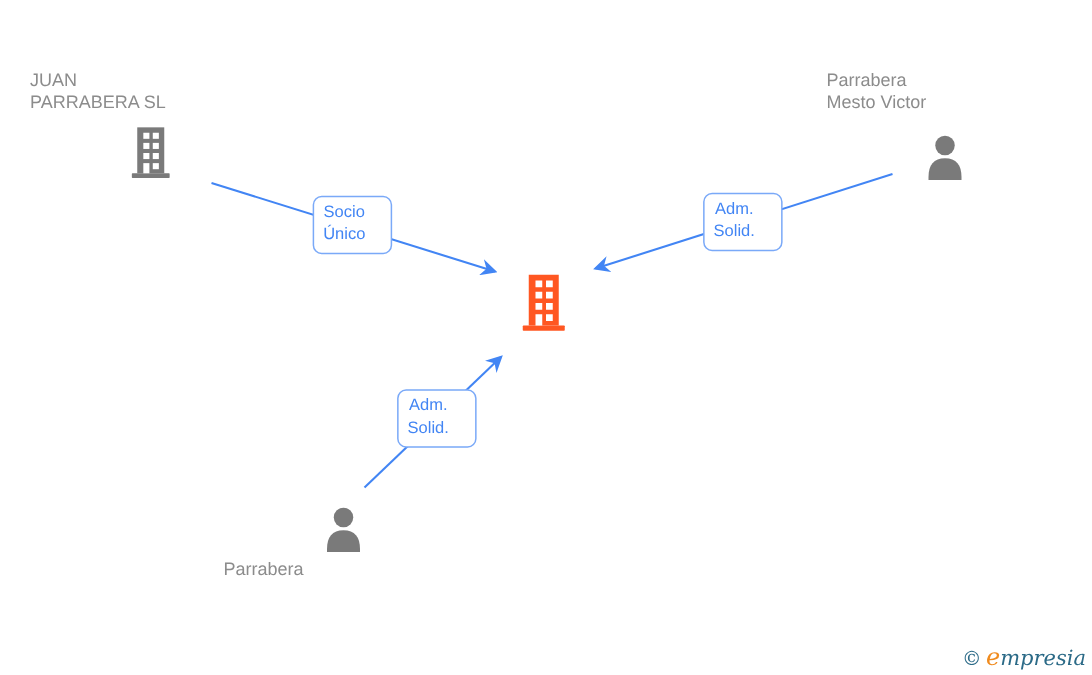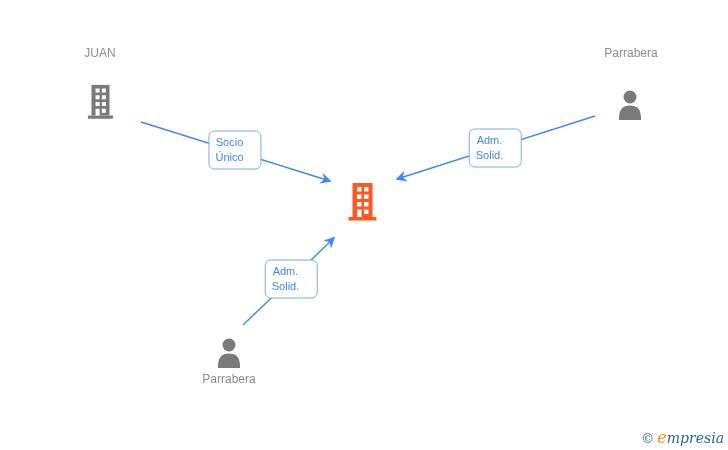--- a/index.html
+++ b/index.html
@@ -11,21 +11,21 @@
     --icon-highlight:#ff5722;
     --logo-teal:#2b6a87;
     --logo-orange:#f08b1e;
   }
   *{margin:0;padding:0;box-sizing:border-box;}
   html,body{width:728px;height:450px;background:#ffffff;overflow:hidden;}
   body{font-family:"Liberation Sans", sans-serif;position:relative;}
   .stage{position:absolute;left:0;top:0;width:728px;height:450px;}
   .arrow-layer{position:absolute;left:0;top:0;width:728px;height:450px;}
   .entity-label{
-    position:absolute;width:160px;text-align:center;
+    position:absolute;width:160px;
     color:var(--entity-text);font-size:12px;line-height:15px;
   }
   .entity-label.bold{font-weight:bold;letter-spacing:.2px;}
   .icon{position:absolute;display:block;}
   .rel-label{
     position:absolute;transform:translate(-50%,-50%);
     min-width:44px;padding:3px 17px 4px 6px;
     background:#ffffff;border:1.5px solid var(--label-border);
     border-radius:6px;text-align:center;
     color:var(--label-text);font-size:11px;line-height:15px;
@@ -51,40 +51,42 @@
         <path d="M0,0 L10,5 L0,10 L3.2,5 Z" fill="#4285f4"></path>
       </marker>
     </defs>
     <line x1="141" y1="122" x2="330" y2="181" stroke="#4285f4" stroke-width="1.4" marker-end="url(#arrowhead)"></line>
     <line x1="595" y1="116" x2="397" y2="179" stroke="#4285f4" stroke-width="1.4" marker-end="url(#arrowhead)"></line>
     <line x1="243" y1="325" x2="334" y2="238" stroke="#4285f4" stroke-width="1.4" marker-end="url(#arrowhead)"></line>
   </svg>
 
   <div class="entity-label" style="left:20px;top:46px;">
     <div>JUAN</div>
+    <div>PARRABERA SL</div>
   </div>
   <svg class="icon" style="left:87px;top:83px;" width="27" height="38" viewBox="0 0 30 38">
     <g fill="#7a7a7a">
       <rect x="1" y="34" width="28" height="3.5" rx="0.5"></rect>
       <rect x="5" y="0" width="20" height="34"></rect>
     </g>
     <g fill="#ffffff">
       <rect x="9.5" y="4" width="4.5" height="4.5"></rect>
         <rect x="16.5" y="4" width="4.5" height="4.5"></rect>
       <rect x="9.5" y="11.5" width="4.5" height="4.5"></rect>
         <rect x="16.5" y="11.5" width="4.5" height="4.5"></rect>
       <rect x="9.5" y="19" width="4.5" height="4.5"></rect>
         <rect x="16.5" y="19" width="4.5" height="4.5"></rect>
       <rect x="16.5" y="26.5" width="4.5" height="4.5"></rect>
       <rect x="9.5" y="26.5" width="4.5" height="7.5"></rect>
     </g>
   </svg>
 
   <div class="entity-label" style="left:551px;top:46px;">
     <div>Parrabera</div>
+    <div>Mesto Victor</div>
   </div>
   <svg class="icon" style="left:616px;top:90px;" width="28" height="30" viewBox="0 0 28 30">
     <g fill="#7a7a7a">
       <circle cx="14" cy="7" r="6.5"></circle>
       <path d="M14,15.5 c-7.5,0 -11,4.5 -11,12.5 l0,2 22,0 0,-2 c0,-8 -3.5,-12.5 -11,-12.5 z"></path>
     </g>
   </svg>
 
   <div class="entity-label bold" style="left:282px;top:145px;">
   </div>

